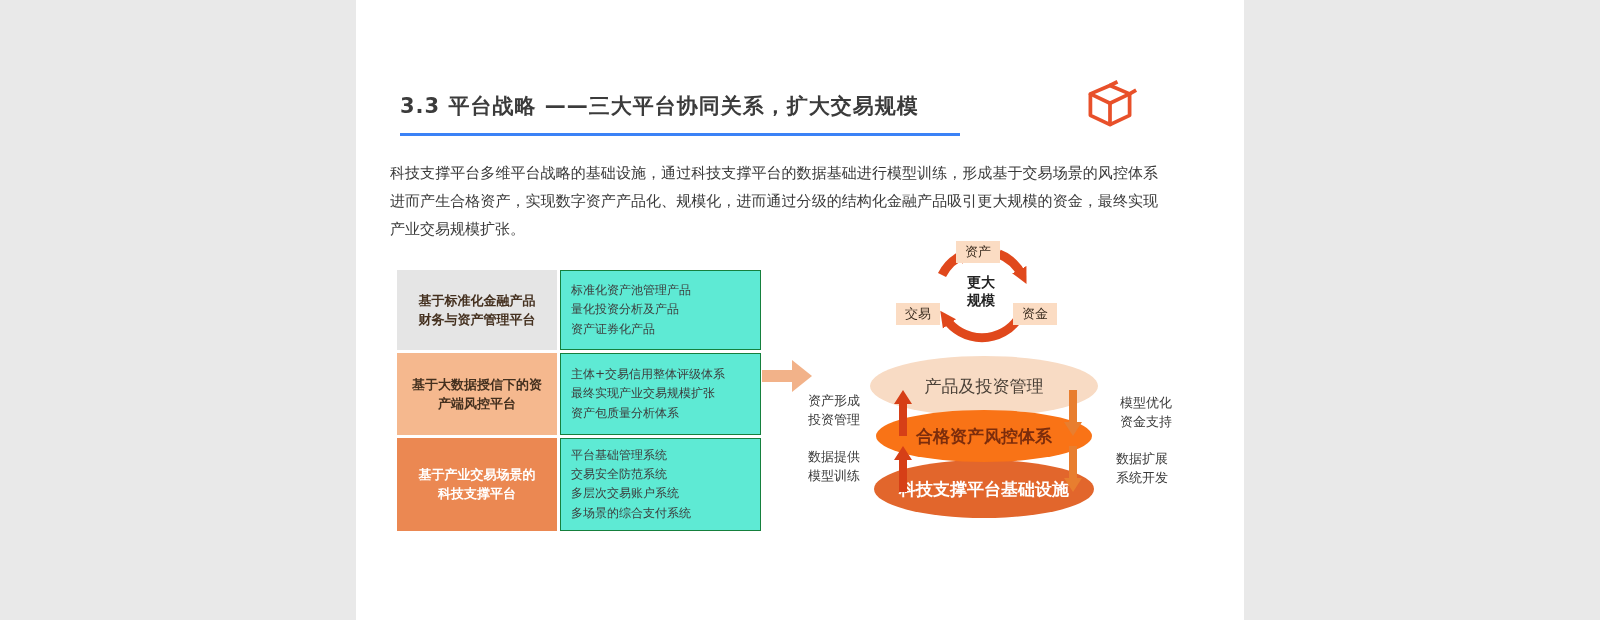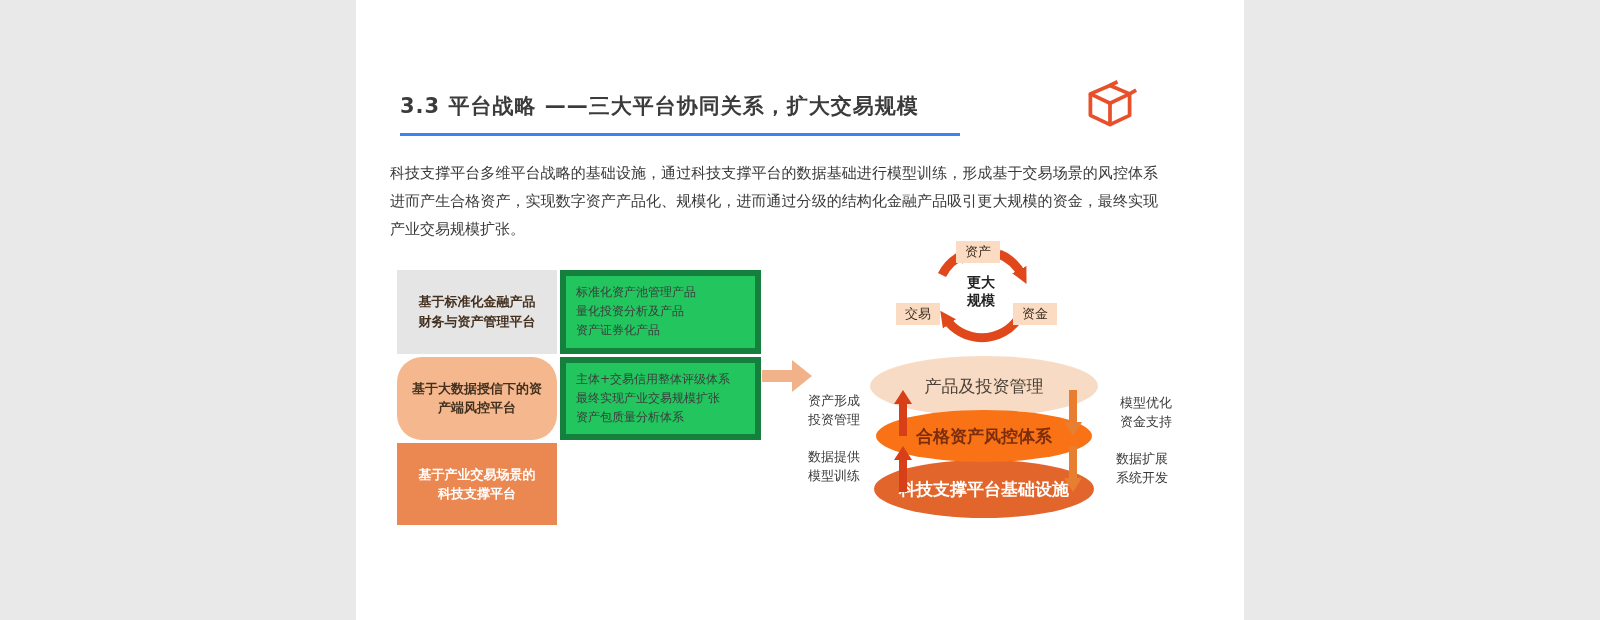--- a/index.html
+++ b/index.html
@@ -31,24 +31,24 @@
   }
 
   
   .ptable{position:absolute;left:41px;top:270px;width:364px;display:flex;flex-direction:column;gap:3px;}
   .prow{display:flex;gap:3px;}
   .phead{
     width:160px;min-width:160px;display:flex;align-items:center;justify-content:center;
     text-align:center;font-size:13px;font-weight:bold;color:#44301f;line-height:1.5;
   }
   .phead1{background:#e5e5e5;}
-  .phead2{background:#f5b88e;border-radius:25px;}
+  .phead2{background:#f5b88e;}
   .phead3{background:#eb8852;color:#ffffff;}
   .pbody{
-    flex:1;border:6px solid #15803d;background:#22c55e;
+    flex:1;border:1px solid #15803d;background:#5eead4;
     padding:7px 10px;display:flex;flex-direction:column;justify-content:center;
   }
   .pline{font-size:12px;line-height:1.6;color:#3d3d3d;}
   .prow1{min-height:80px;}
   .prow2{min-height:82px;}
   .prow3{min-height:82px;}
 
   
   .bigarrow{position:absolute;left:406px;top:360px;width:50px;height:32px;}
 
@@ -129,20 +129,26 @@
 产端风控平台</div>
         <div class="pbody">
           <div class="pline">主体+交易信用整体评级体系</div>
           <div class="pline">最终实现产业交易规模扩张</div>
           <div class="pline">资产包质量分析体系</div>
         </div>
       </div>
       <div class="prow prow3">
         <div class="phead phead3 pre">基于产业交易场景的
 科技支撑平台</div>
+        <div class="pbody">
+          <div class="pline">平台基础管理系统</div>
+          <div class="pline">交易安全防范系统</div>
+          <div class="pline">多层次交易账户系统</div>
+          <div class="pline">多场景的综合支付系统</div>
+        </div>
       </div>
     </div>
 
     <div class="bigarrow">
       <svg viewBox="0 0 50 32" width="50" height="32">
         <polygon points="0,10 30,10 30,0 50,16 30,32 30,22 0,22" fill="#f2b289"></polygon>
       </svg>
     </div>
 
     <div class="cycle-svg">

